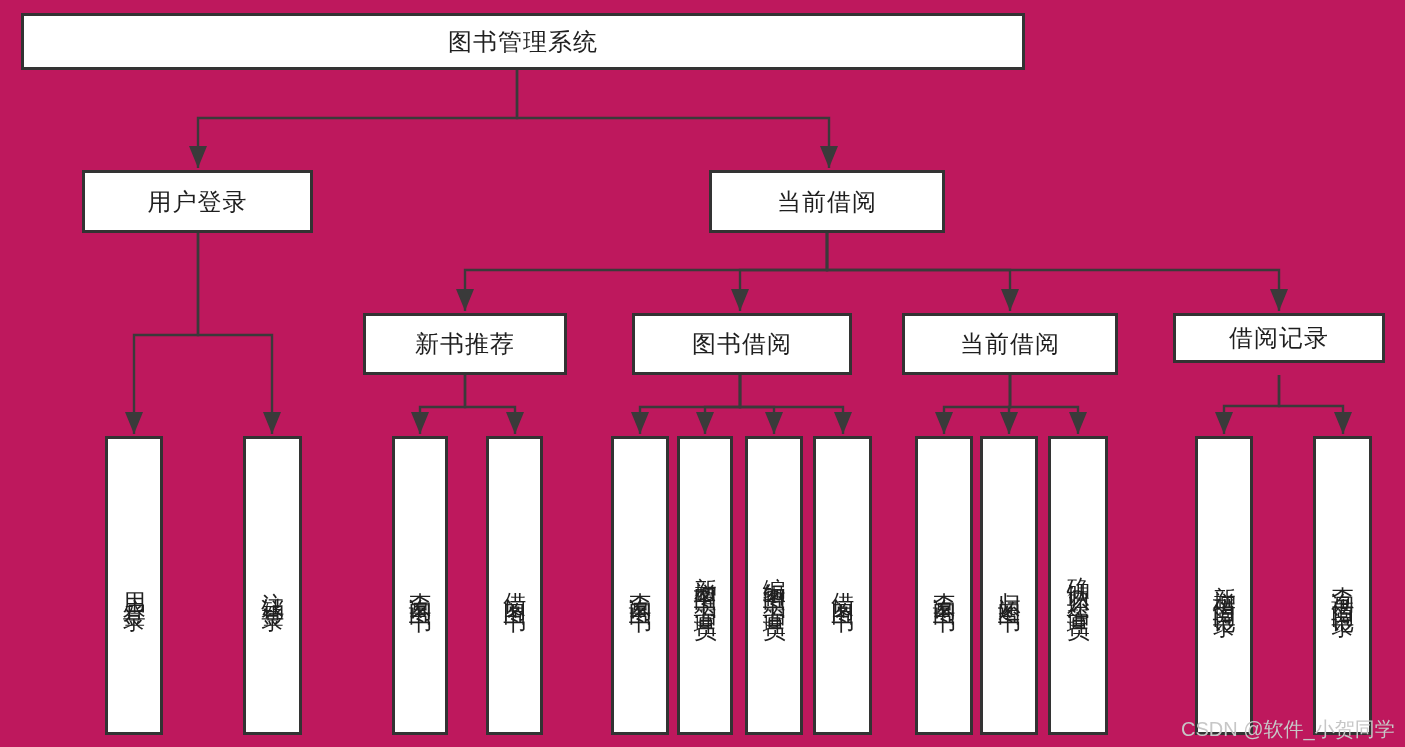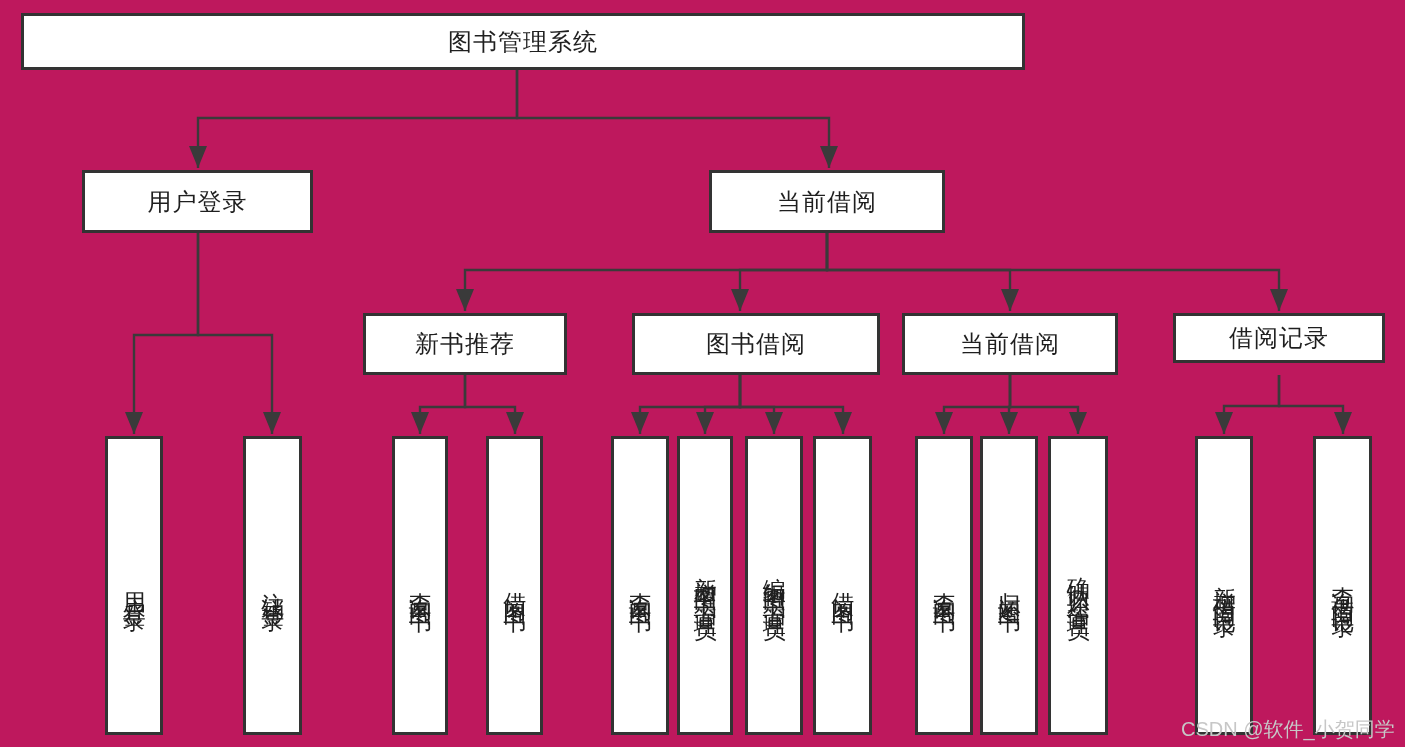--- a/index.html
+++ b/index.html
@@ -71,21 +71,21 @@
   <div class="box hbox" style="left:82px;top:170px;width:231px;height:63px;">
     <span>用户登录</span>
   </div>
   <div class="box hbox" style="left:709px;top:170px;width:236px;height:63px;">
     <span>当前借阅</span>
   </div>
 
   <div class="box hbox" style="left:363px;top:313px;width:204px;height:62px;">
     <span>新书推荐</span>
   </div>
-  <div class="box hbox" style="left:632px;top:313px;width:248px;height:62px;">
+  <div class="box hbox" style="left:632px;top:313px;width:220px;height:62px;">
     <span>图书借阅</span>
   </div>
   <div class="box hbox" style="left:902px;top:313px;width:216px;height:62px;">
     <span>当前借阅</span>
   </div>
   <div class="box hbox" style="left:1173px;top:313px;width:212px;height:50px;">
     <span>借阅记录</span>
   </div>
 
   <div class="box vbox" style="left:105px;top:436px;width:58px;height:299px;">

